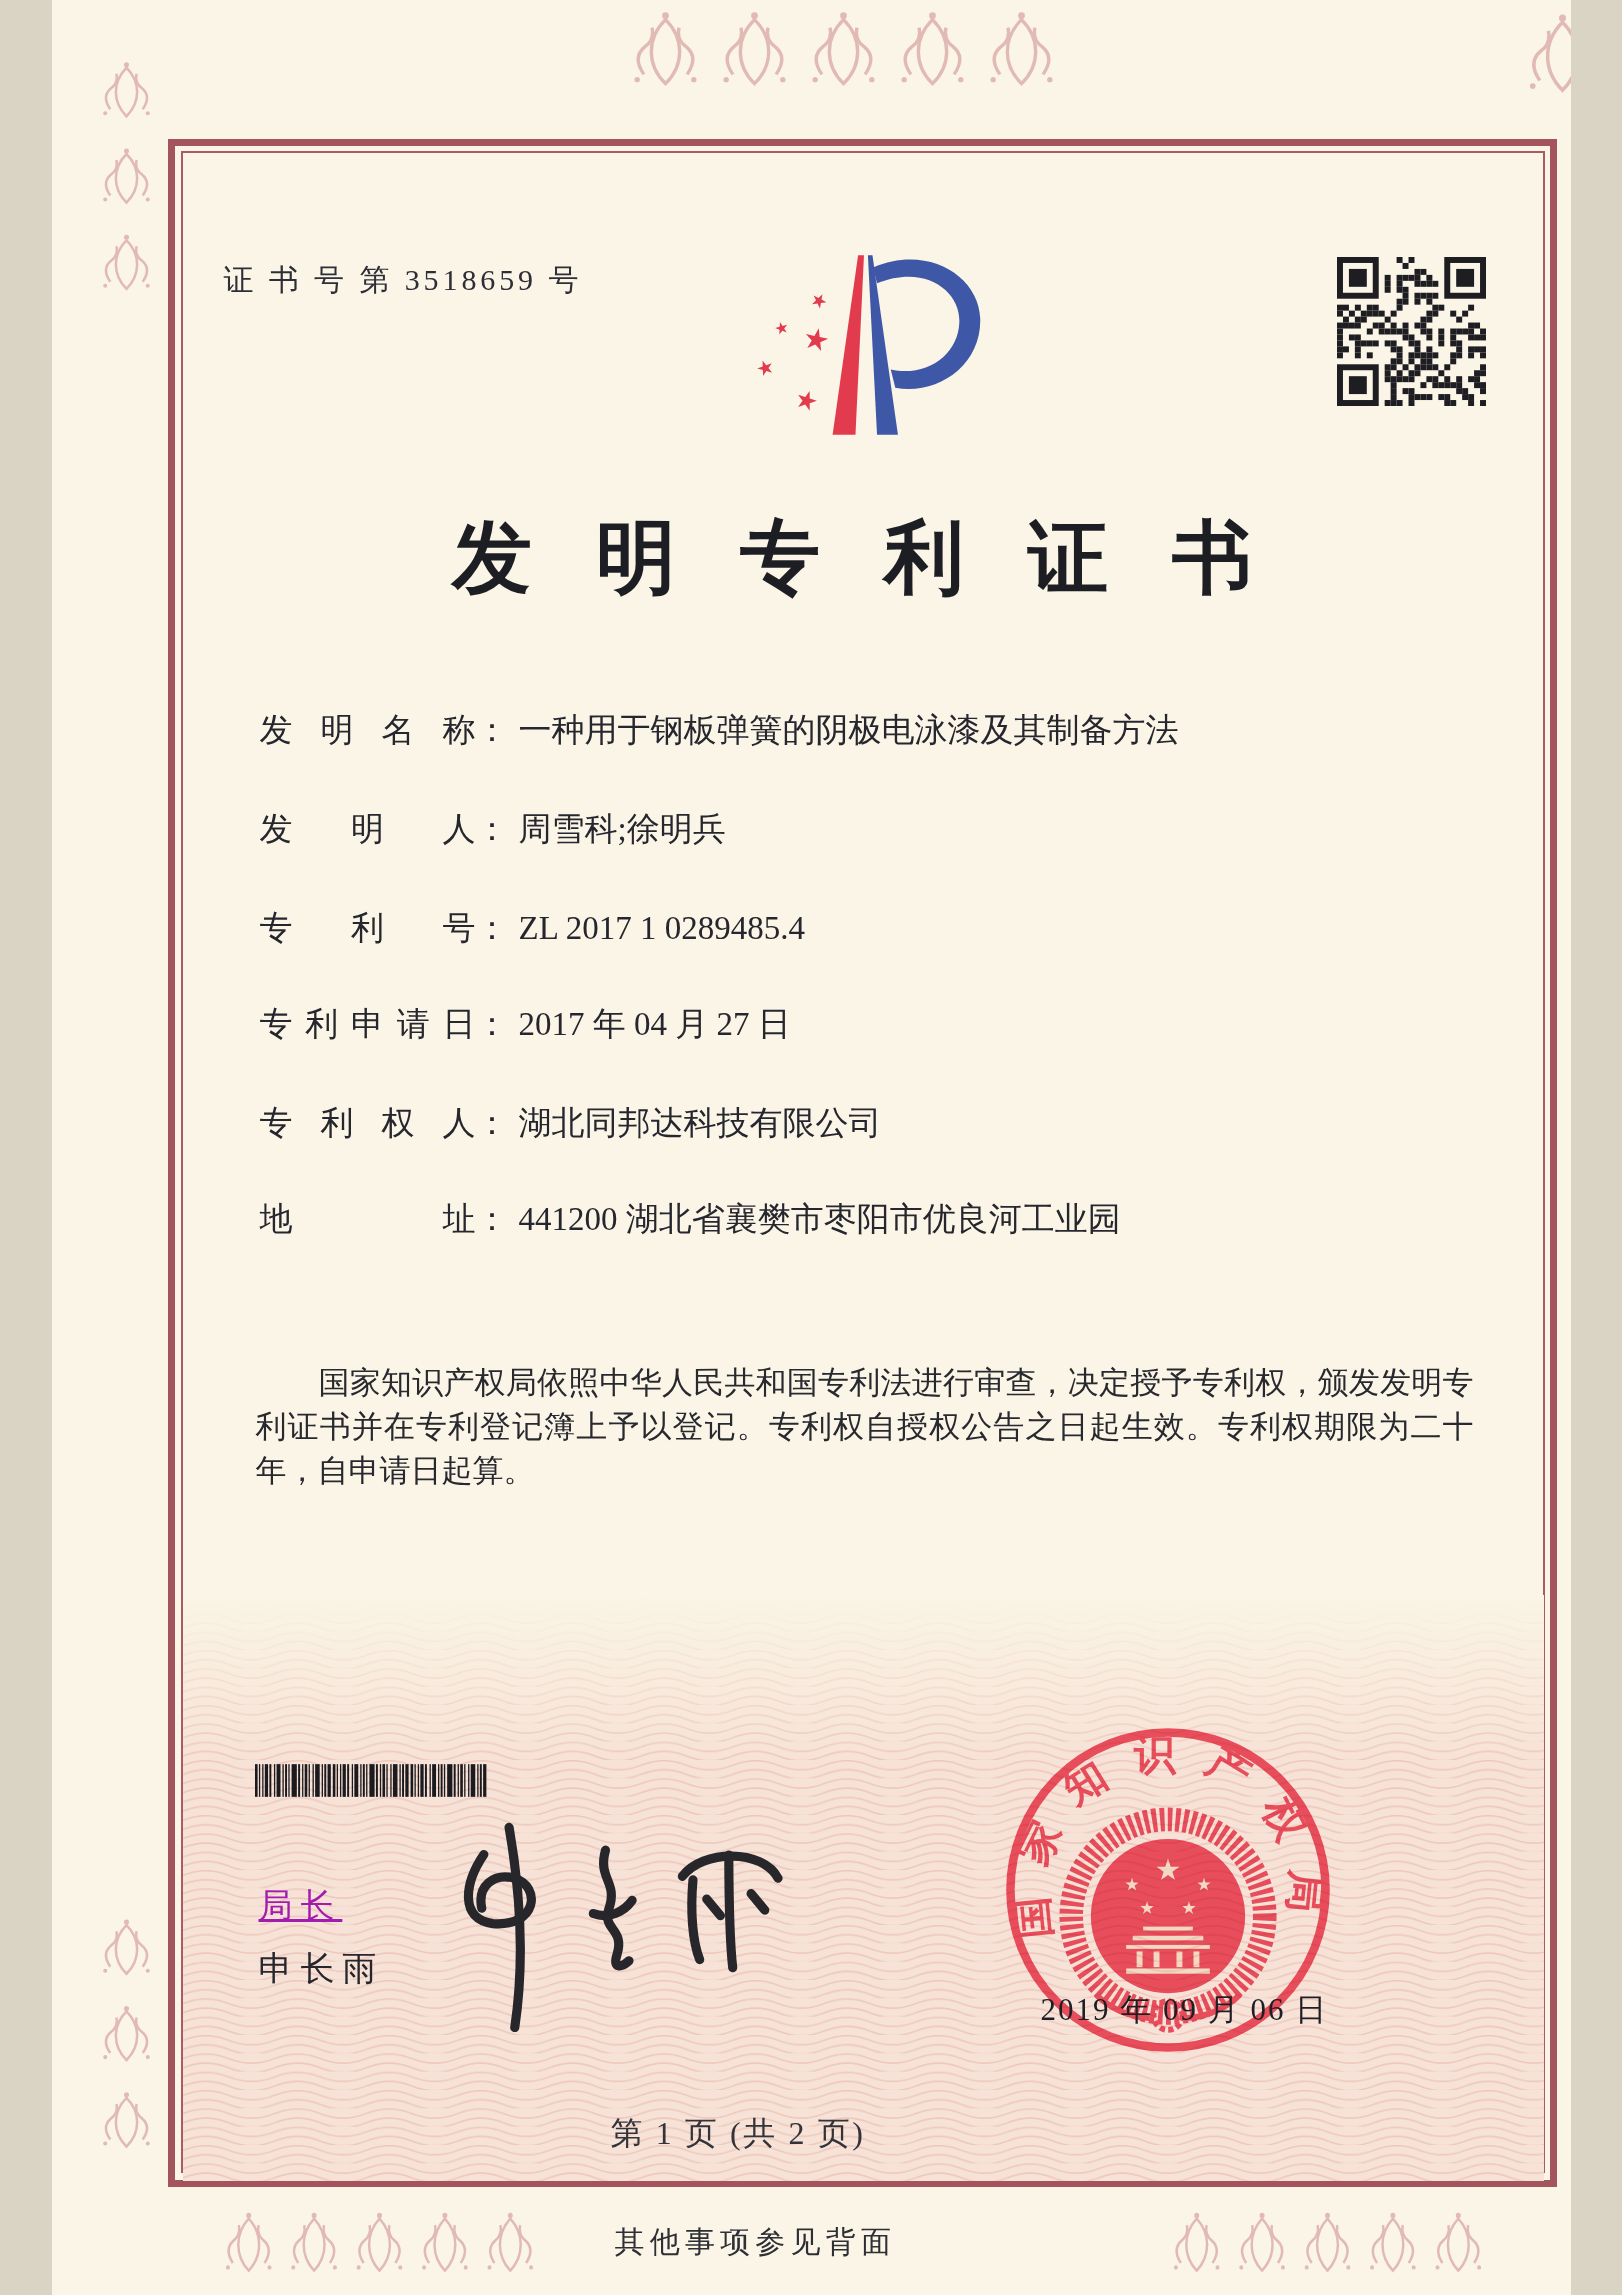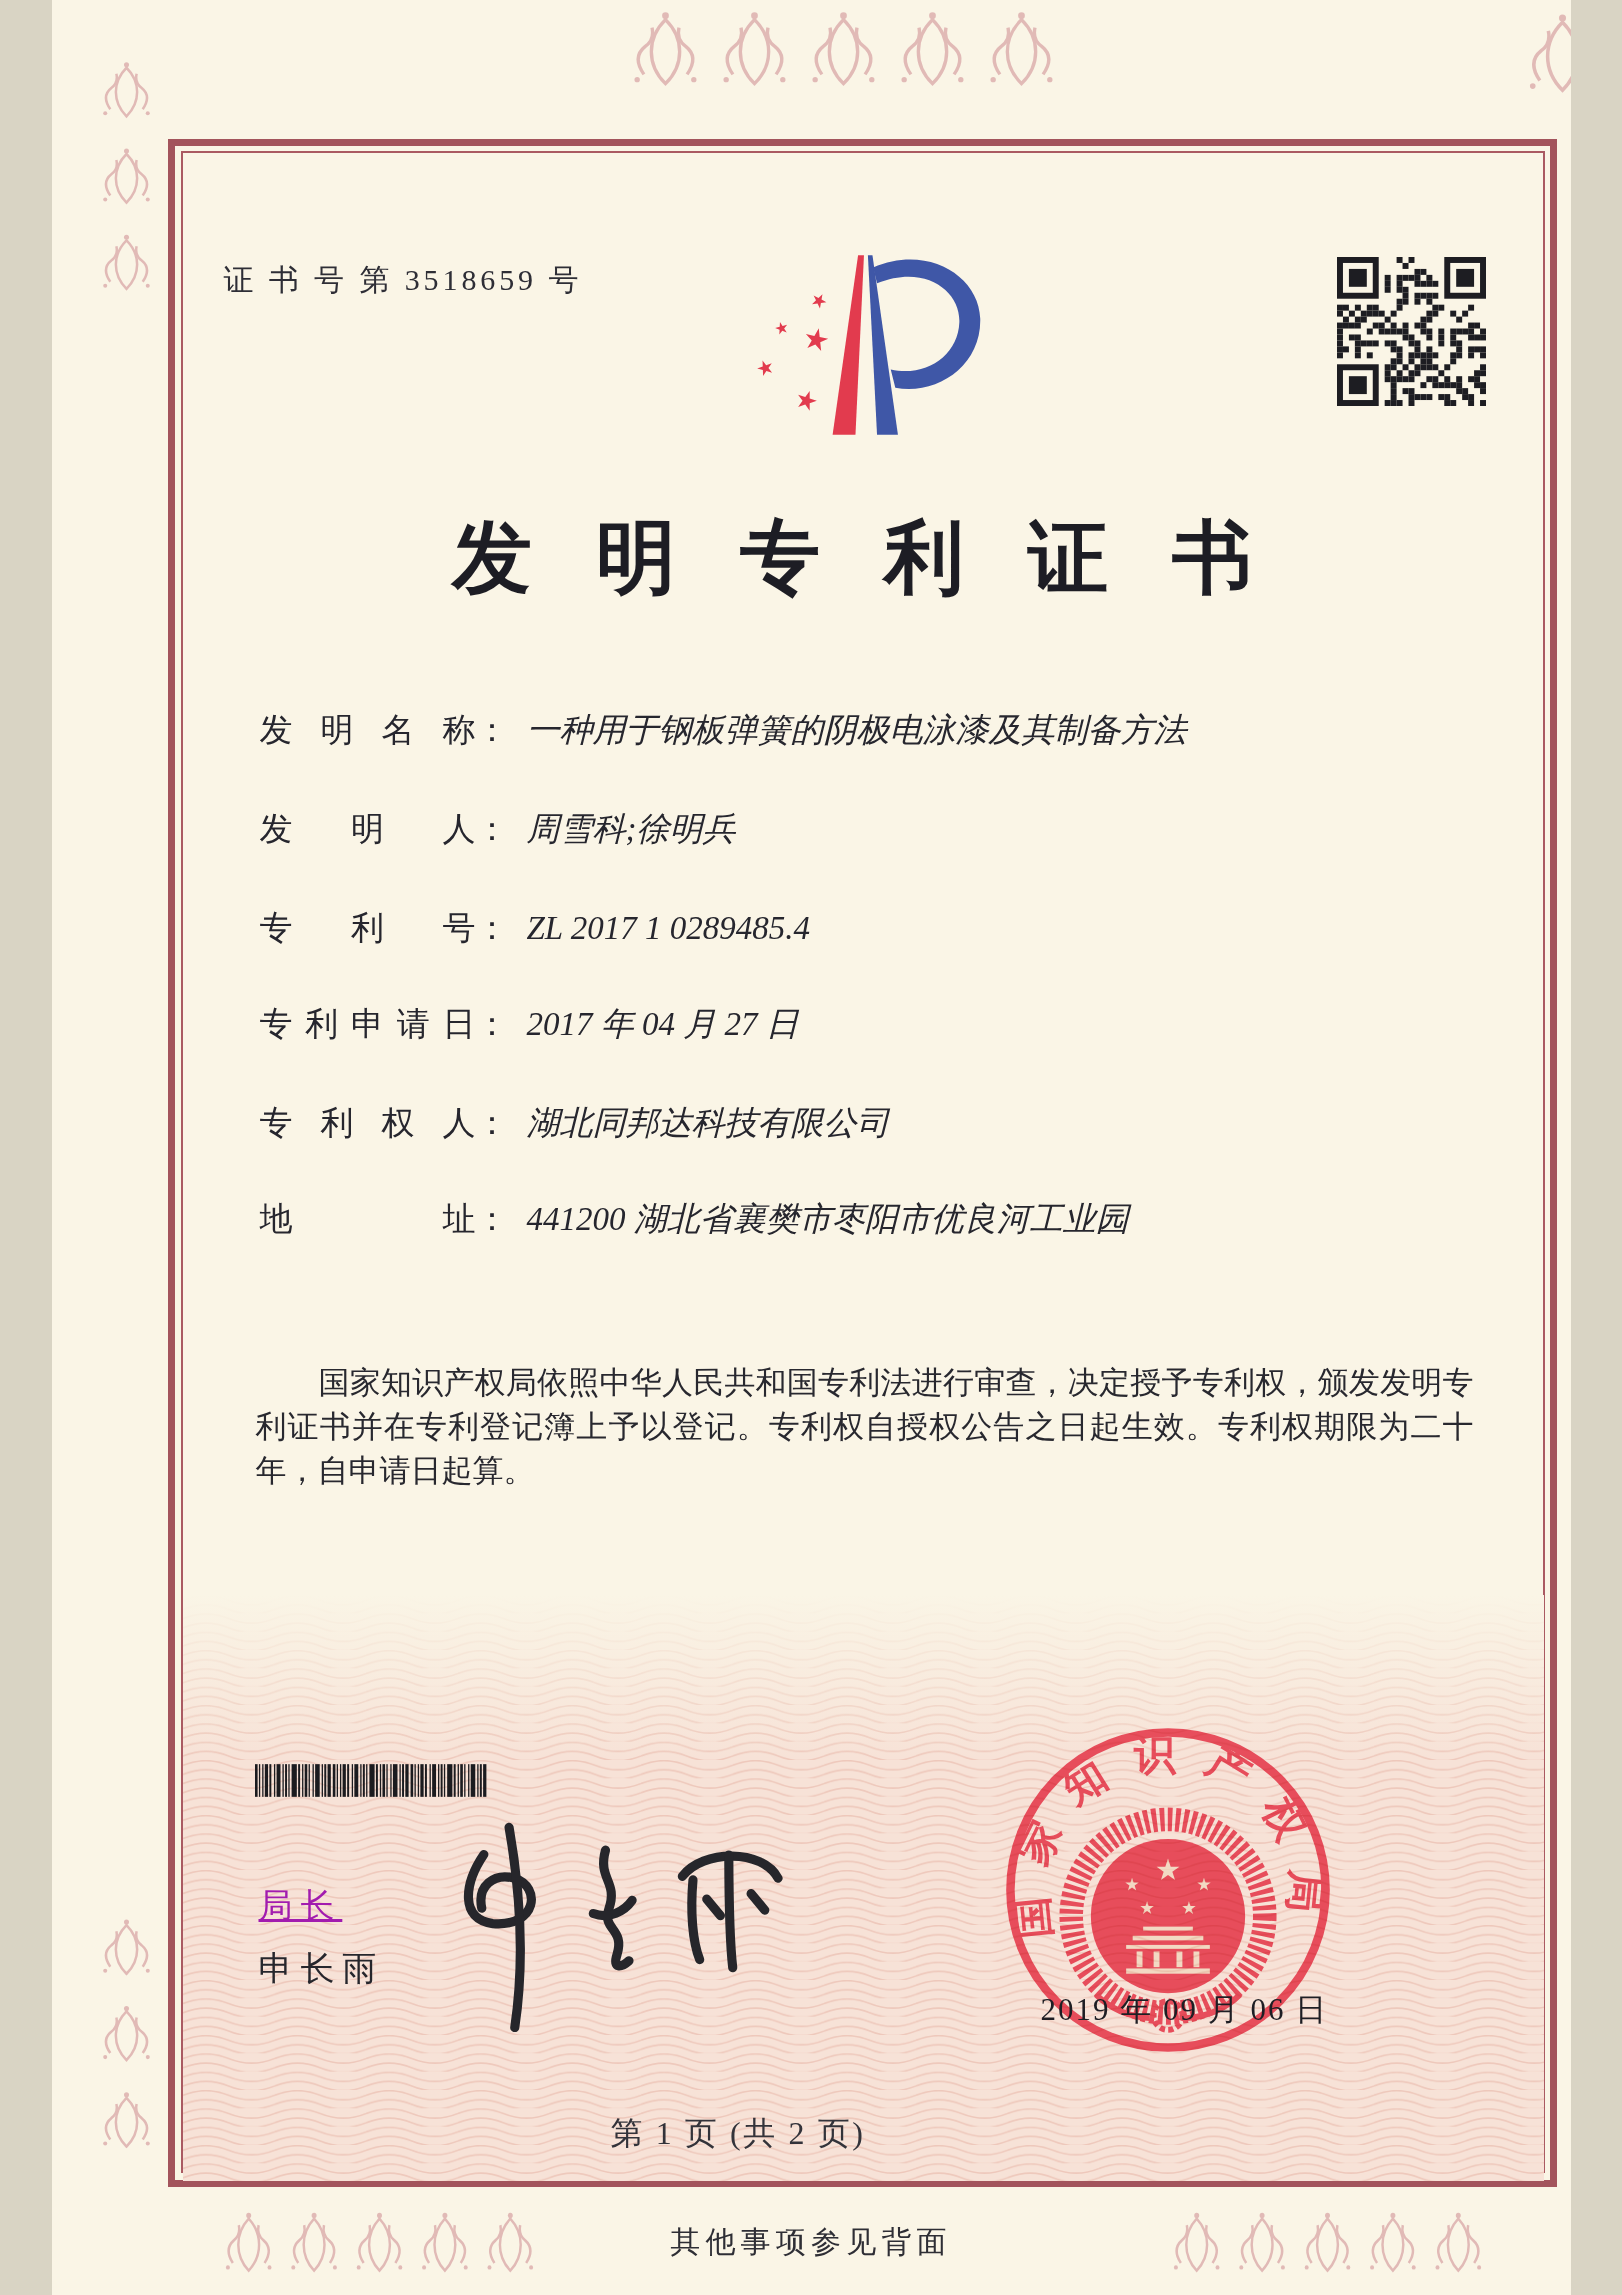--- a/index.html
+++ b/index.html
@@ -19,40 +19,40 @@
   .cert-no{position:absolute;left:172px;top:260px;font-size:30px;letter-spacing:3.9px;color:#2e2e36;}
   .logo{position:absolute;left:697px;top:219px;width:243px;height:216px;}
   .qr{position:absolute;left:1285px;top:257px;width:149px;height:149px;}
   .title{position:absolute;left:0;top:505px;width:1623px;text-align:center;
     font-size:80px;font-weight:600;letter-spacing:22px;color:#1d1d24;white-space:nowrap;}
   
   .frow{position:absolute;left:208px;font-size:33px;white-space:nowrap;color:#26262e;}
   .r0{top:708px}.r1{top:807px}.r2{top:906px}.r3{top:1002px}
   .r4{top:1101px}.r5{top:1197px}.r6{top:1296px}
   .flabel{display:inline-block;width:216px;text-align:justify;text-align-last:justify;vertical-align:top;}
-  .fvalue{margin-left:18px;font-style:italic;}
+  .fvalue{margin-left:10px;}
   .grant2{position:absolute;left:610px;top:0;white-space:nowrap;}
   .flabel2{display:inline-block;width:183px;text-align:justify;text-align-last:justify;vertical-align:top;}
   
   .paras{position:absolute;left:204px;top:1361px;width:1218px;
     font-size:31px;line-height:44px;text-align:justify;color:#28282f;}
   .paras p{margin:0;text-indent:63px;}
   .paras p + p{margin-top:6.5px;}
   
   .pink-band{position:absolute;left:131px;top:1595px;width:1361px;height:586px;}
   .barcode{position:absolute;left:203px;top:1764px;width:234px;height:33px;}
   .signer-title{position:absolute;left:207px;top:1883px;font-size:34px;letter-spacing:7.9px;color:#a21caf;text-decoration:underline;}
   .signer-name{position:absolute;left:207px;top:1946px;font-size:34px;letter-spacing:7.9px;color:#26262c;}
   .signature{position:absolute;left:357px;top:1816px;width:406px;height:216px;}
   .seal{position:absolute;left:946px;top:1720px;width:340px;height:340px;
     mix-blend-mode:multiply;opacity:.93;}
   .seal-date{position:absolute;left:989px;top:1989px;font-size:31px;letter-spacing:2px;color:#1e1e24;white-space:nowrap;}
   .page-info{position:absolute;left:425px;top:2112px;width:523px;text-align:center;
     font-size:32px;letter-spacing:2.6px;color:#33333a;}
-  .back-note{position:absolute;left:563px;top:2222px;width:393px;text-align:center;
+  .back-note{position:absolute;left:563px;top:2222px;width:393px;text-align:left;
     font-size:30px;letter-spacing:5.2px;color:#2e2e35;}
   svg{display:block;}
 </style>
 </head>
 <body>
 
 <div class="page">
 
   <svg width="0" height="0" style="position:absolute" aria-hidden="true">
     <defs>

